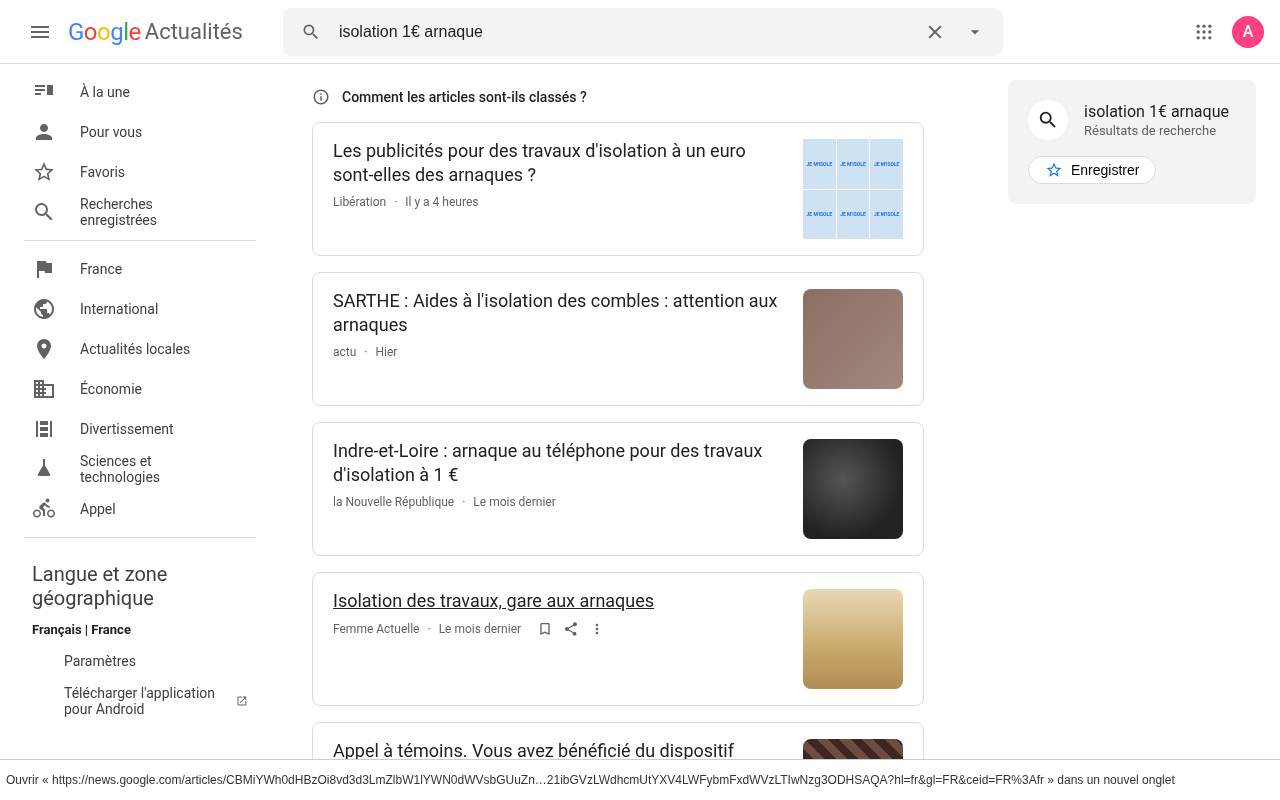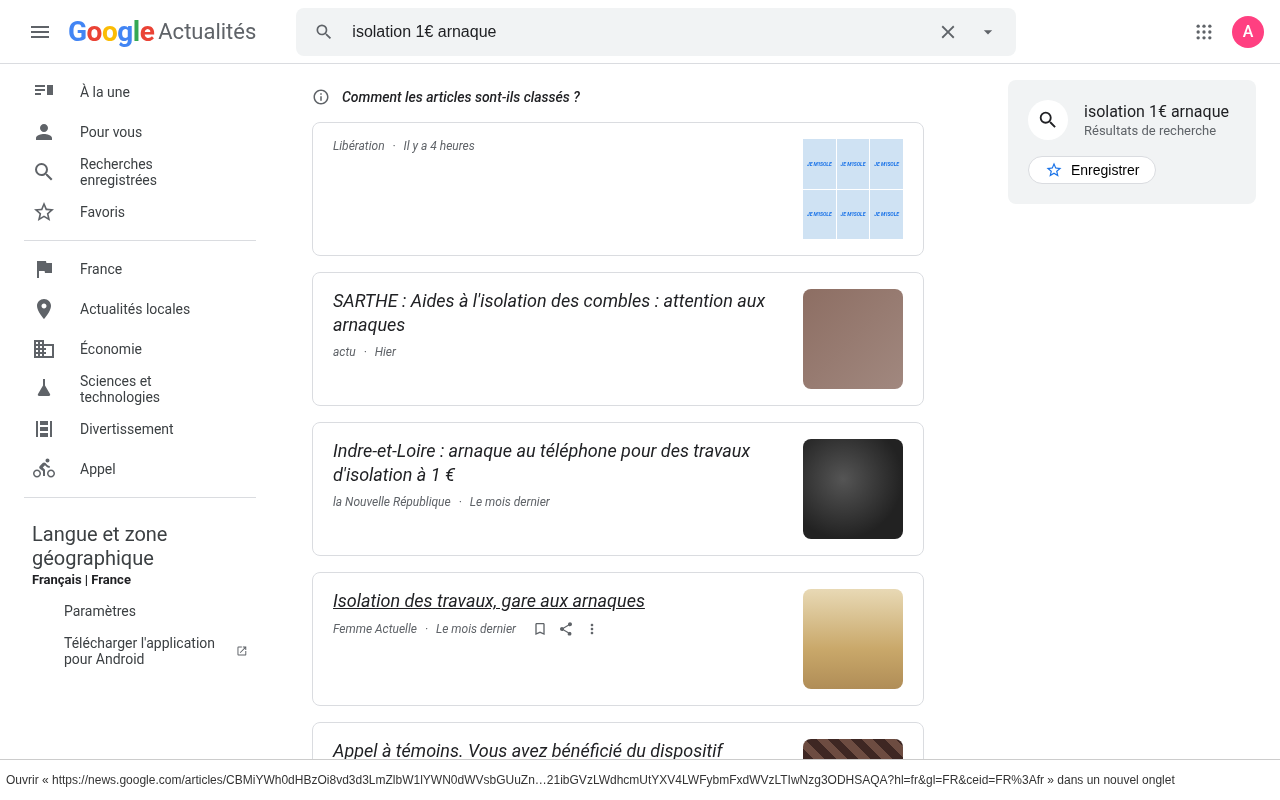--- a/index.html
+++ b/index.html
@@ -2,21 +2,21 @@
 <html><head>
 <meta charset="utf-8">
 <style>
   * { box-sizing: border-box; margin: 0; padding: 0; }
   body { font-family: 'Google Sans', Roboto, Arial, sans-serif; background: #fff; color: #202124; overflow: hidden; width: 1280px; height: 800px; position: relative; }
   
   .header { height: 64px; display: flex; align-items: center; padding: 0 16px; border-bottom: 1px solid #dadce0; }
   .menu-btn { width: 48px; height: 48px; border-radius: 50%; display: flex; align-items: center; justify-content: center; cursor: pointer; }
   .menu-btn svg { width: 24px; height: 24px; fill: #5f6368; }
   .logo-wrap { display: flex; align-items: center; margin-left: 4px; }
-  .logo-google { font-size: 28px; font-weight: 700; letter-spacing: -0.5px; }
+  .logo-google { font-size: 24px; font-weight: 400; letter-spacing: -0.5px; }
   .g1 { color: #4285f4; } .g2 { color: #ea4335; } .g3 { color: #fbbc05; } .g4 { color: #4285f4; } .g5 { color: #34a853; } .g6 { color: #ea4335; }
   .logo-product { font-size: 22px; color: #5f6368; margin-left: 4px; }
   
   .search-bar { flex: 0 0 720px; margin-left: 40px; height: 48px; background: #f1f3f4; border-radius: 8px; display: flex; align-items: center; padding: 0 8px; }
   .search-icon-btn { width: 40px; height: 40px; display: flex; align-items: center; justify-content: center; }
   .search-icon-btn svg { width: 20px; height: 20px; fill: #5f6368; }
   .search-input { flex: 1; border: none; background: transparent; font-size: 16px; color: #202124; outline: none; padding: 0 8px; }
   .clear-btn, .dropdown-btn { width: 40px; height: 40px; display: flex; align-items: center; justify-content: center; cursor: pointer; }
   .clear-btn svg, .dropdown-btn svg { fill: #5f6368; }
   
@@ -28,23 +28,23 @@
   .body-wrap { display: flex; height: calc(100% - 64px); }
   .sidebar { width: 280px; padding: 8px 8px; overflow-y: auto; }
   .nav-item { height: 40px; display: flex; align-items: center; padding: 0 24px; cursor: pointer; color: #3c4043; font-size: 14px; border-radius: 0 20px 20px 0; margin-right: 16px; }
   .nav-item .nicon { width: 24px; height: 24px; margin-right: 24px; fill: #5f6368; flex-shrink: 0; }
   .nav-divider { height: 1px; background: #dadce0; margin: 8px 16px; }
   
   .footer-links { padding: 12px 24px; font-size: 14px; color: #3c4043; }
   .footer-link-item { padding: 8px 0; cursor: pointer; display: flex; align-items: center; justify-content: space-between; margin-left: 32px; }
   .footer-link-item .ext-icon { width: 16px; height: 16px; fill: #5f6368; }
   .lang-label { font-size: 20px; color: #3c4043; }
-  .lang-value { font-size: 13px; font-weight: 700; color: #202124; margin-top: 2px; }
-  
-  .main { flex: 1; padding: 24px 32px; overflow-y: auto; font-style: italic; }
+  .lang-value { font-size: 13px; font-weight: 700; color: #202124; margin-top: 12px; }
+  
+  .main { flex: 1; padding: 24px 32px; overflow-y: auto; }
   .ranking-info { display: flex; align-items: center; gap: 12px; font-size: 14px; font-weight: 500; color: #202124; margin-bottom: 16px; }
   .ranking-info svg { width: 18px; height: 18px; fill: #5f6368; }
   
   .article { border: 1px solid #dadce0; border-radius: 8px; padding: 16px 20px; margin-bottom: 16px; display: flex; gap: 20px; width: 612px; }
   .article-body { flex: 1; }
   .article-title { font-size: 18px; line-height: 24px; color: #202124; font-weight: 400; margin-bottom: 8px; }
   .article-title.hovered { text-decoration: underline; }
   .article-meta { font-size: 12px; color: #5f6368; display: flex; align-items: center; gap: 8px; }
   .article-meta .dot::before { content: "·"; margin-right: 8px; }
   .article-actions { display: inline-flex; align-items: center; gap: 10px; margin-left: 8px; }
@@ -129,62 +129,68 @@
           <span>À la une</span>
         </div>
         <div class="nav-item">
           <svg class="nicon" viewBox="0 0 24 24">
             <path d="M12 12c2.21 0 4-1.79 4-4s-1.79-4-4-4-4 1.79-4 4 1.79 4 4 4zm0 2c-2.67 0-8 1.34-8 4v2h16v-2c0-2.66-5.33-4-8-4z"></path>
           </svg>
           <span>Pour vous</span>
         </div>
         <div class="nav-item">
           <svg class="nicon" viewBox="0 0 24 24">
+            <path d="M22 9.24l-7.19-.62L12 2 9.19 8.63 2 9.24l5.46 4.73L5.82 21 12 17.27 18.18 21l-1.63-7.03L22 9.24zM12 15.4l-3.76 2.27 1-4.28-3.32-2.88 4.38-.38L12 6.1l1.71 4.04 4.38.38-3.32 2.88 1 4.28L12 15.4z"></path>
+          </svg>
+          <span>Favoris</span>
+        </div>
+        <div class="nav-item">
+          <svg class="nicon" viewBox="0 0 24 24">
             <path d="M15.5 14h-.79l-.28-.27A6.471 6.471 0 0016 9.5 6.5 6.5 0 109.5 16c1.61 0 3.09-.59 4.23-1.57l.27.28v.79l5 4.99L20.49 19l-4.99-5zm-6 0C7.01 14 5 11.99 5 9.5S7.01 5 9.5 5 14 7.01 14 9.5 11.99 14 9.5 14z"></path>
           </svg>
           <span>Recherches enregistrées</span>
-        </div>
-        <div class="nav-item">
-          <svg class="nicon" viewBox="0 0 24 24">
-            <path d="M22 9.24l-7.19-.62L12 2 9.19 8.63 2 9.24l5.46 4.73L5.82 21 12 17.27 18.18 21l-1.63-7.03L22 9.24zM12 15.4l-3.76 2.27 1-4.28-3.32-2.88 4.38-.38L12 6.1l1.71 4.04 4.38.38-3.32 2.88 1 4.28L12 15.4z"></path>
-          </svg>
-          <span>Favoris</span>
         </div>
       </div>
     <div class="nav-divider"></div>
     <div id="nav2">
         <div class="nav-item">
           <svg class="nicon" viewBox="0 0 24 24">
             <path d="M14.4 6L14 4H5v17h2v-7h5.6l.4 2h7V6z"></path>
           </svg>
           <span>France</span>
         </div>
         <div class="nav-item">
           <svg class="nicon" viewBox="0 0 24 24">
+            <path d="M12 2C6.48 2 2 6.48 2 12s4.48 10 10 10 10-4.48 10-10S17.52 2 12 2zm-1 17.93c-3.95-.49-7-3.85-7-7.93 0-.62.08-1.21.21-1.79L9 15v1c0 1.1.9 2 2 2v1.93zm6.9-2.54c-.26-.81-1-1.39-1.9-1.39h-1v-3c0-.55-.45-1-1-1H8v-2h2c.55 0 1-.45 1-1V7h2c1.1 0 2-.9 2-2v-.41c2.93 1.19 5 4.06 5 7.41 0 2.08-.8 3.97-2.1 5.39z"></path>
+          </svg>
+          <span>International</span>
+        </div>
+        <div class="nav-item">
+          <svg class="nicon" viewBox="0 0 24 24">
             <path d="M12 2C8.13 2 5 5.13 5 9c0 5.25 7 13 7 13s7-7.75 7-13c0-3.87-3.13-7-7-7zm0 9.5c-1.38 0-2.5-1.12-2.5-2.5s1.12-2.5 2.5-2.5 2.5 1.12 2.5 2.5-1.12 2.5-2.5 2.5z"></path>
           </svg>
           <span>Actualités locales</span>
         </div>
         <div class="nav-item">
           <svg class="nicon" viewBox="0 0 24 24">
             <path d="M12 7V3H2v18h20V7H12zM6 19H4v-2h2v2zm0-4H4v-2h2v2zm0-4H4V9h2v2zm0-4H4V5h2v2zm4 12H8v-2h2v2zm0-4H8v-2h2v2zm0-4H8V9h2v2zm0-4H8V5h2v2zm10 12h-8v-2h2v-2h-2v-2h2v-2h-2V9h8v10z"></path>
           </svg>
           <span>Économie</span>
         </div>
         <div class="nav-item">
           <svg class="nicon" viewBox="0 0 24 24">
+            <path d="M4 4h2v16H4zm14 0h2v16h-2zM8 4h8v4H8zm0 6h8v4H8zm0 6h8v4H8z"></path>
+          </svg>
+          <span>Divertissement</span>
+        </div>
+        <div class="nav-item">
+          <svg class="nicon" viewBox="0 0 24 24">
             <path d="M13 2v6.5l5 8.5c.6 1-.1 2-1.3 2H7.3C6.1 19 5.4 18 6 17l5-8.5V2h2z"></path>
           </svg>
           <span>Sciences et technologies</span>
-        </div>
-        <div class="nav-item">
-          <svg class="nicon" viewBox="0 0 24 24">
-            <path d="M4 4h2v16H4zm14 0h2v16h-2zM8 4h8v4H8zm0 6h8v4H8zm0 6h8v4H8z"></path>
-          </svg>
-          <span>Divertissement</span>
         </div>
         <div class="nav-item">
           <svg class="nicon" viewBox="0 0 24 24">
             <path d="M15.5 5.5c1.1 0 2-.9 2-2s-.9-2-2-2-2 .9-2 2 .9 2 2 2zM5 20.5c-2.2 0-4-1.8-4-4s1.8-4 4-4 4 1.8 4 4-1.8 4-4 4zm0-6.5c-1.4 0-2.5 1.1-2.5 2.5S3.6 19 5 19s2.5-1.1 2.5-2.5S6.4 14 5 14zm5.8-3.6l2.2-2.2 1 1c1 1 2.3 1.6 3.8 1.6V9c-1 0-1.8-.4-2.5-1.1L13.5 6c-.4-.4-.9-.6-1.4-.6-.6 0-1.1.2-1.4.6L7.8 8.9c-.4.4-.6.9-.6 1.4 0 .6.2 1.1.6 1.4L11 14v5h2v-6.2l-2.2-2.4zM19 20.5c-2.2 0-4-1.8-4-4s1.8-4 4-4 4 1.8 4 4-1.8 4-4 4zm0-6.5c-1.4 0-2.5 1.1-2.5 2.5s1.1 2.5 2.5 2.5 2.5-1.1 2.5-2.5-1.1-2.5-2.5-2.5z"></path>
           </svg>
           <span>Appel</span>
         </div>
       </div>
     <div class="nav-divider"></div>
     <div class="footer-links">
@@ -207,20 +213,21 @@
   <div class="main">
     <div class="ranking-info">
       <svg viewBox="0 0 24 24">
           <path d="M11 7h2v2h-2zm0 4h2v6h-2zm1-9C6.48 2 2 6.48 2 12s4.48 10 10 10 10-4.48 10-10S17.52 2 12 2zm0 18c-4.41 0-8-3.59-8-8s3.59-8 8-8 8 3.59 8 8-3.59 8-8 8z"></path>
         </svg>
       <span>Comment les articles sont-ils classés ?</span>
     </div>
     <div id="articles">
         <div class="article">
     <div class="article-body">
+      <div class="article-title ">Les publicités pour des travaux d'isolation à un euro sont-elles des arnaques ?</div>
       <div class="article-meta">
         <span>Libération</span>
         <span class="dot">Il y a 4 heures</span>
 
       </div>
     </div>
     <div class="article-thumb grid">
             <div class="thumb-cell">JE M'ISOLE</div>
             <div class="thumb-cell">JE M'ISOLE</div>
             <div class="thumb-cell">JE M'ISOLE</div>

